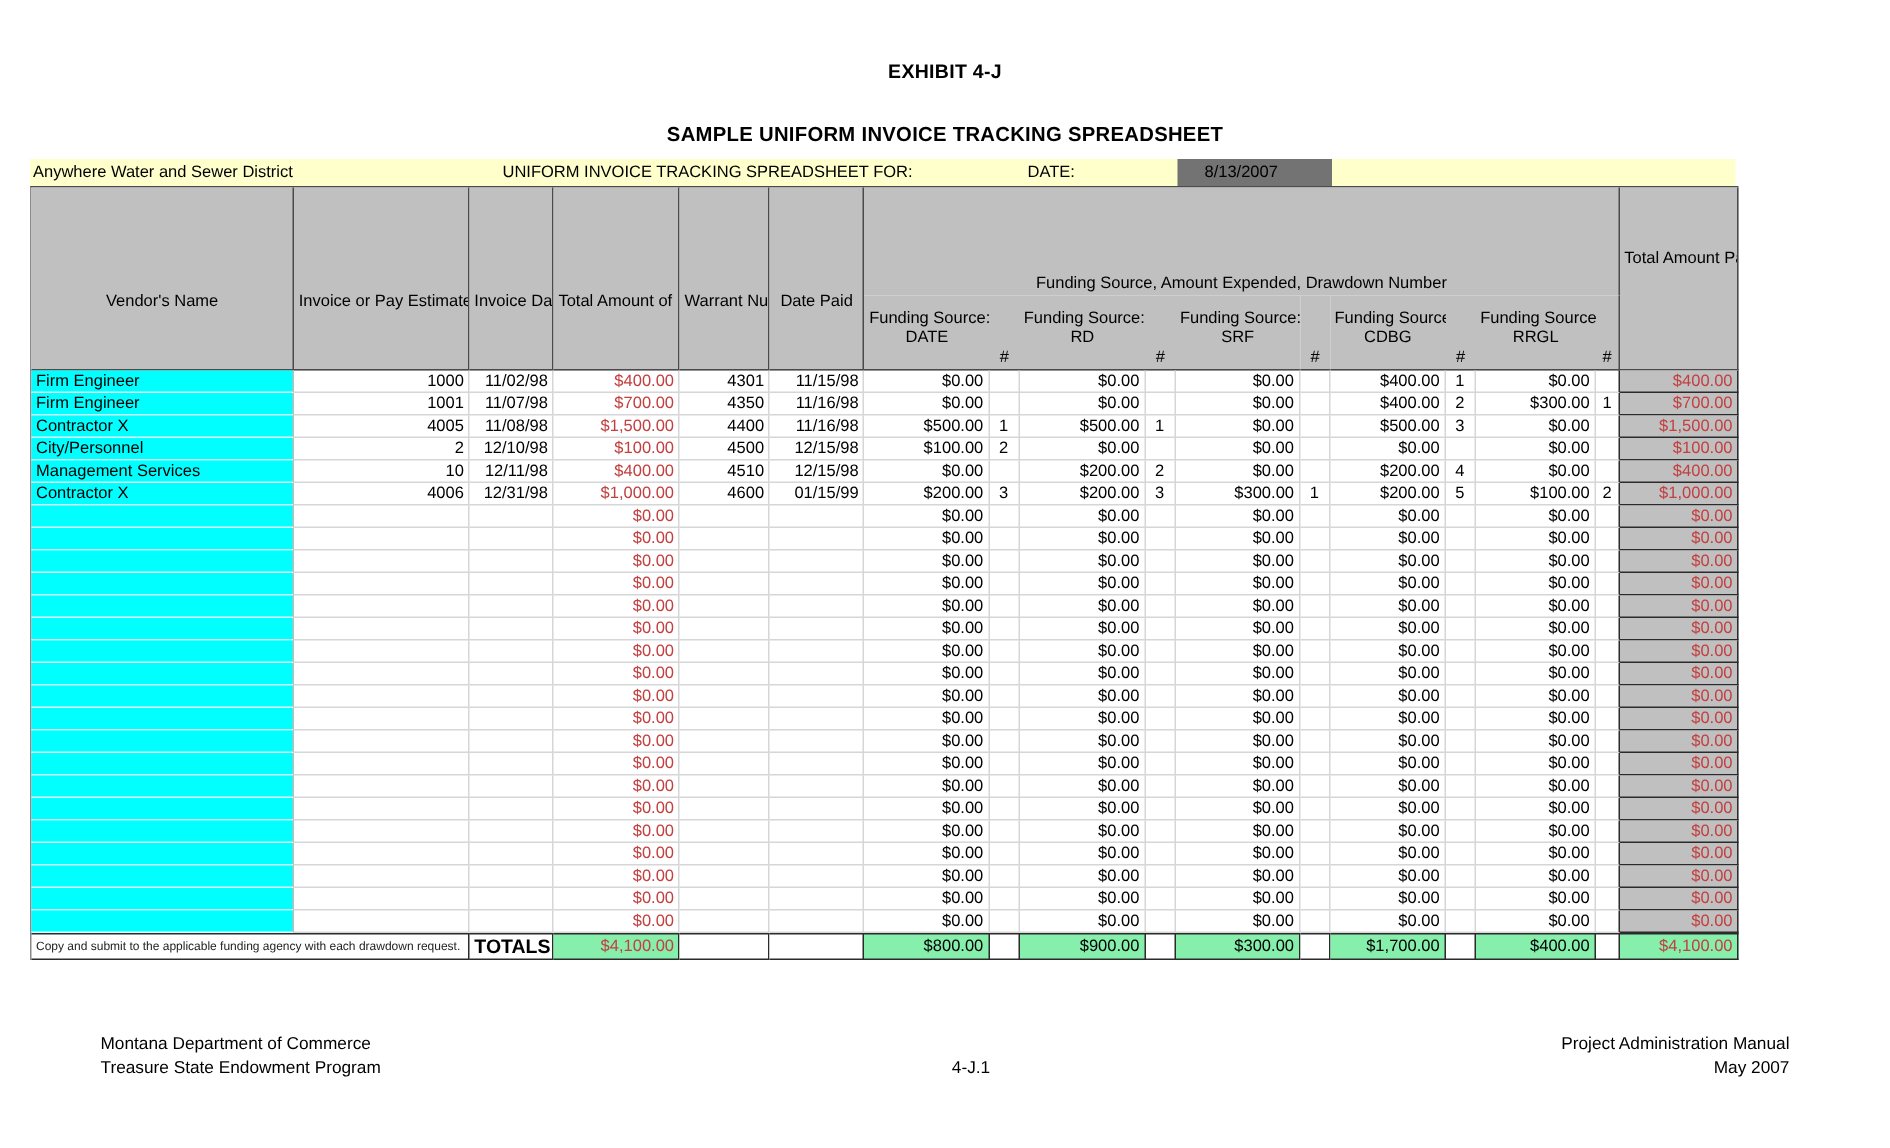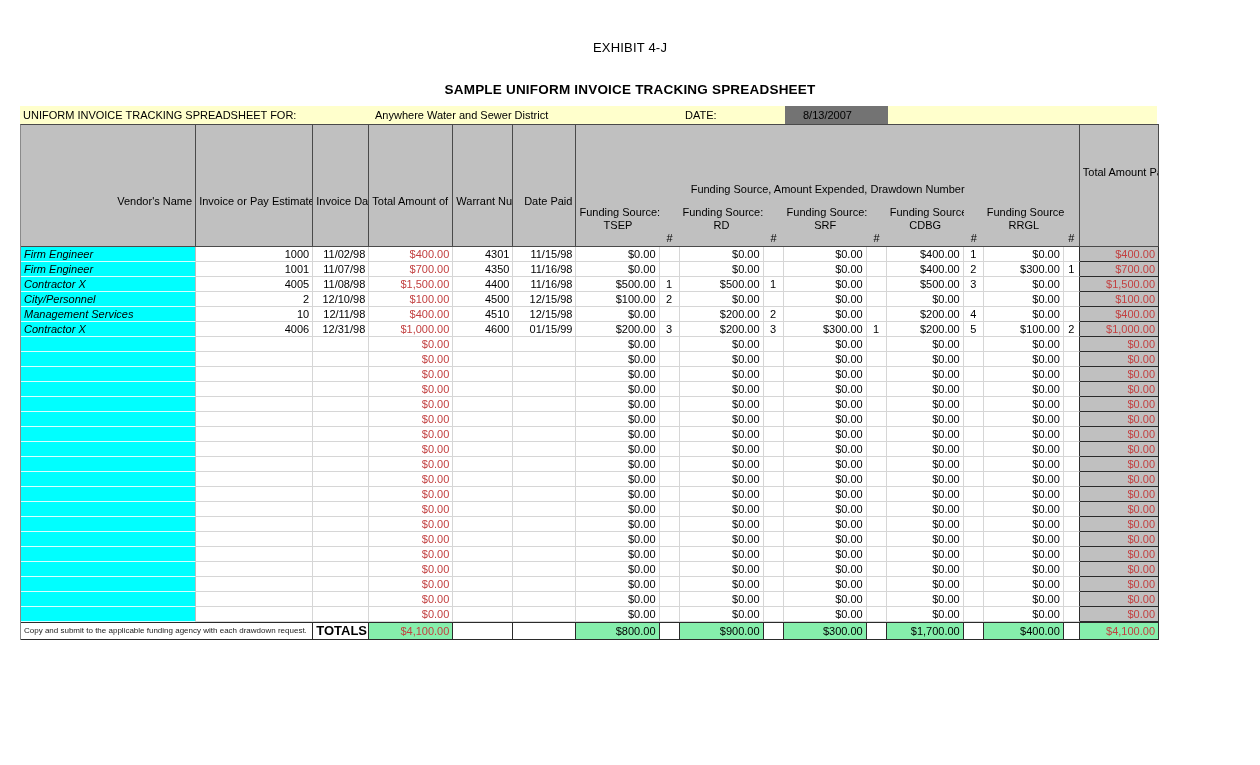--- a/index.html
+++ b/index.html
@@ -1,58 +1,58 @@
 <!DOCTYPE html>
 <html><head>
 <meta charset="utf-8">
 <style>
   html,body{margin:0;padding:0;background:#fff;}
   .page{position:relative;width:1260px;height:765px;background:#ffffff;overflow:hidden;
         font-family:"Liberation Sans",sans-serif;color:#000;}
   .doc-title{position:absolute;top:40px;left:0;width:100%;text-align:center;
-             font-size:13px;font-weight:normal;letter-spacing:.2px;}
+             font-size:13px;font-weight:bold;letter-spacing:.2px;}
   .doc-subtitle{position:absolute;top:82px;left:0;width:100%;text-align:center;
                 font-size:13.5px;font-weight:bold;letter-spacing:.2px;}
 
   
   .banner{position:absolute;top:106px;left:20px;width:1137px;height:18px;
           background:#FFFFCC;display:flex;font-size:11px;line-height:18px;}
   .banner .seg{white-space:nowrap;overflow:hidden;}
   .seg-label{width:350px;padding-left:3px;}
   .seg-entity{width:310px;padding-left:2px;}
   .seg-datelabel{width:100px;}
   .seg-datevalue{width:85px;background:#737373;text-align:left;padding-left:18px;}
   .seg-fill{flex:1;}
 
   
   .tablewrap{position:absolute;top:124px;left:20px;}
   table{border-collapse:separate;border-spacing:0;table-layout:fixed;width:1139px;
         font-size:11px;border-top:1px solid #4a4a4a;border-left:1px solid #8a8a8a;}
   th,td{padding:0 3px;overflow:hidden;white-space:nowrap;font-weight:normal;}
 
   
-  thead th{background:#C0C0C0;text-align:right;font-size:11px;line-height:13px;}
+  thead th{background:#C0C0C0;text-align:center;font-size:11px;line-height:13px;}
   th.hdr-main{vertical-align:bottom;padding-bottom:38px;
               border-right:1px solid #4a4a4a;border-bottom:1px solid #4a4a4a;}
   th.hdr-group{vertical-align:bottom;text-align:center;height:71px;
                border-right:1px solid #4a4a4a;padding-bottom:1px;}
   th.hdr-sub{vertical-align:bottom;text-align:center;height:35px;
              border-bottom:1px solid #4a4a4a;padding-bottom:14px;}
   th.hdr-sub-last{border-right:1px solid #4a4a4a;}
   th.hdr-hash{vertical-align:bottom;text-align:center;height:35px;
               border-bottom:1px solid #4a4a4a;padding-bottom:1px;}
   th.hdr-totalpaid{vertical-align:middle;padding-bottom:26px;text-align:left;
                    border-right:1px solid #4a4a4a;border-bottom:1px solid #4a4a4a;}
 
   
   tbody td{height:14px;line-height:14px;border-right:1px solid #d6d6d6;
            border-bottom:1px solid #d6d6d6;}
   td.c-vendor{background:#00FFFF;text-align:left;
               border-bottom:1px solid rgba(255,255,255,.85);
-              border-right:1px solid #bdbdbd;font-style:italic;}
+              border-right:1px solid #bdbdbd;}
   td.c-amt{text-align:right;}
   td.c-hash{text-align:center;}
   td.hash-last{border-right:1px solid #2b2b2b;}
   td.amt-red{color:#C24040;}
   td.c-total{background:#C0C0C0;color:#C24040;text-align:right;
              border-right:1px solid #2b2b2b;border-bottom:1px solid #2b2b2b;}
 
   
   tr.totals-row td{height:16px;line-height:16px;border-top:1px solid #2b2b2b;
                    border-bottom:1px solid #2b2b2b;border-right:1px solid #2b2b2b;}
@@ -71,22 +71,22 @@
 </style>
 </head>
 <body>
 
 <div class="page">
 
   <div class="doc-title">EXHIBIT 4-J</div>
   <div class="doc-subtitle">SAMPLE UNIFORM INVOICE TRACKING SPREADSHEET</div>
 
   <div class="banner">
+    <div class="seg seg-entity">Anywhere Water and Sewer District</div>
     <div class="seg seg-label">UNIFORM INVOICE TRACKING SPREADSHEET FOR:</div>
-    <div class="seg seg-entity">Anywhere Water and Sewer District</div>
     <div class="seg seg-datelabel">DATE:</div>
     <div class="seg seg-datevalue">8/13/2007</div>
     <div class="seg seg-fill"></div>
   </div>
 
   <div class="tablewrap">
     <table>
       <colgroup>
         <col style="width:175px">
           <col style="width:117px">
@@ -111,21 +111,21 @@
           <th class="hdr-main" rowspan="2">Vendor's Name</th>
           <th class="hdr-main" rowspan="2">Invoice or Pay Estimate Number</th>
           <th class="hdr-main" rowspan="2">Invoice Date or Time Period Covered</th>
           <th class="hdr-main" rowspan="2">Total Amount of Invoice</th>
           <th class="hdr-main" rowspan="2">Warrant Number</th>
           <th class="hdr-main" rowspan="2">Date Paid</th>
           <th class="hdr-group" colspan="10">Funding Source, Amount Expended, Drawdown Number</th>
           <th class="hdr-totalpaid" rowspan="2">Total Amount Paid This Invoice</th>
         </tr>
         <tr>
-          <th class="hdr-sub"><span>Funding Source:</span><br><span>TSEP</span></th>
+          <th class="hdr-sub"><span>Funding Source:</span><br><span>DATE</span></th>
           <th class="hdr-hash">#</th>
           <th class="hdr-sub"><span>Funding Source:</span><br><span>RD</span></th>
           <th class="hdr-hash">#</th>
           <th class="hdr-sub"><span>Funding Source:</span><br><span>SRF</span></th>
           <th class="hdr-hash">#</th>
           <th class="hdr-sub"><span>Funding Source:</span><br><span>CDBG</span></th>
           <th class="hdr-hash">#</th>
           <th class="hdr-sub"><span>Funding Source:</span><br><span>RRGL</span></th>
           <th class="hdr-hash hdr-sub-last">#</th>
         </tr>
@@ -621,14 +621,25 @@
             <td class="t-gray">$1,700.00</td>
             <td class="t-white"></td>
             <td class="t-gray">$400.00</td>
             <td class="t-white"></td>
             <td class="t-gray t-red">$4,100.00</td>
           </tr>
         </tbody>
     </table>
   </div>
 
+  <div class="footer">
+    <div class="fleft">
+      <div>Montana Department of Commerce</div>
+      <div>Treasure State Endowment Program</div>
+    </div>
+    <div class="fcenter">4-J.1</div>
+    <div class="fright">
+      <div>Project Administration Manual</div>
+      <div>May 2007</div>
+    </div>
+  </div>
 
 </div>
 
 </body></html>

